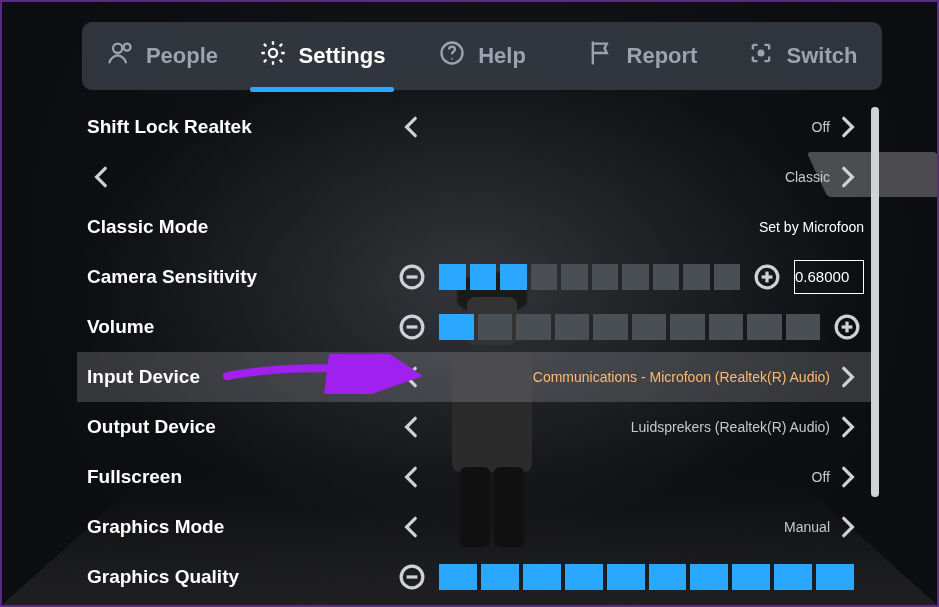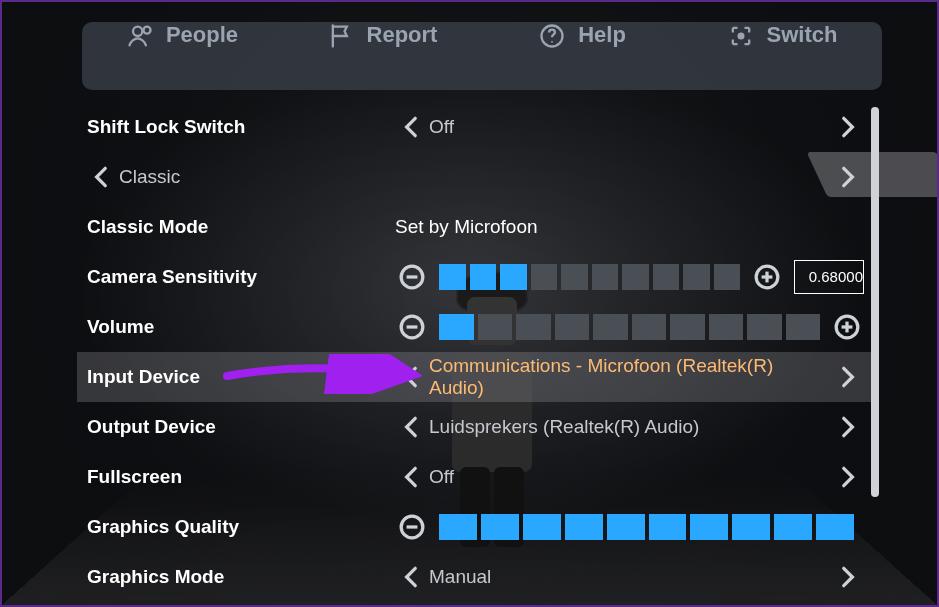--- a/index.html
+++ b/index.html
@@ -51,21 +51,21 @@
     left: 80px; top: 20px;
     width: 800px; height: 68px;
     background: rgba(60,65,75,0.75);
     border-radius: 10px;
     display:flex;
     align-items: stretch;
     z-index: 5;
   }
   .tab {
     flex:1;
-    display:flex; justify-content:center;
+    display:flex; align-items:center; justify-content:center;
     gap:12px;
     color:#9aa4b0;
     font-size:22px; font-weight:600;
     cursor:pointer;
     position:relative;
   }
   .tab.active { color:#fff; }
   .tab.active::after {
     content:"";
     position:absolute; left:8px; right:8px; bottom:-2px;
@@ -97,22 +97,22 @@
     font-weight:700;
     color:#fff;
     padding-left: 8px;
   }
   .row .value-area {
     flex:1;
     display:flex; align-items:center; justify-content:space-between;
     padding: 0 6px;
   }
   .center-val {
-    flex:1; text-align:left;
-    font-size:19px; color:#c5c9ce;
+    flex:1; text-align:right;
+    font-size:14px; color:#c5c9ce;
   }
   .row.hl .center-val { color:#fdba74; font-weight:500; }
   .chev, .circ {
     width:34px; height:34px;
     display:flex; align-items:center; justify-content:center;
     color:#cdd2d8;
     cursor:pointer;
   }
   .chev svg, .circ svg { width:26px; height:26px; }
   .circ svg circle { stroke:#cdd2d8; stroke-width:3; fill:none; }
@@ -125,21 +125,21 @@
     margin: 0 10px;
     height:26px;
   }
   .seg { flex:1; background:#4a4f56; }
   .seg.fill { background:#2aa7ff; }
 
   .numbox {
     width:70px; height:34px;
     margin-left:10px;
     border:1px solid #fff; background:transparent;
-    color:#fff; font-size:15px; text-align:right;
+    color:#fff; font-size:15px; text-align:left;
     line-height:32px;
   }
 
   
   .scroll-track {
     position:absolute;
     right: 58px; top: 105px;
     width: 8px; height: 390px;
     background: rgba(120,125,135,0.45);
     border-radius:4px;
@@ -184,60 +184,71 @@
       <svg viewBox="0 0 24 24">
           <g fill="none" stroke="currentColor" stroke-width="2" stroke-linecap="round">
             <circle cx="10" cy="8" r="4"></circle>
             <path d="M3 20c1-4 5-6 7-6s6 2 7 6"></path>
             <circle cx="18" cy="7" r="3"></circle>
           </g>
         </svg>
     </span>
     <span>People</span>
   </div>
-  <div class="tab">
+  <div class="tab active">
     <span>
       <svg viewBox="0 0 24 24">
-          <g fill="none" stroke="currentColor" stroke-width="2" stroke-linecap="round">
-            <path d="M5 3v18"></path>
-            <path d="M5 4h12l-2 4 2 4H5"></path>
+          <g fill="none" stroke="currentColor" stroke-width="2">
+            <circle cx="12" cy="12" r="3.5"></circle>
+            <path d="M12 2v3M12 19v3M4.2 4.2l2.1 2.1M17.7 17.7l2.1 2.1M2 12h3M19 12h3M4.2 19.8l2.1-2.1M17.7 6.3l2.1-2.1"></path>
           </g>
         </svg>
     </span>
-    <span>Report</span>
+    <span>Settings</span>
   </div>
   <div class="tab">
     <span>
       <svg viewBox="0 0 24 24">
           <g fill="none" stroke="currentColor" stroke-width="2">
             <circle cx="12" cy="12" r="9"></circle>
             <path d="M9.5 9a2.5 2.5 0 0 1 5 0c0 1.5-2.5 2-2.5 4"></path>
             <circle cx="12" cy="17" r="0.8" fill="currentColor" stroke="none"></circle>
           </g>
         </svg>
     </span>
     <span>Help</span>
   </div>
   <div class="tab">
     <span>
       <svg viewBox="0 0 24 24">
+          <g fill="none" stroke="currentColor" stroke-width="2" stroke-linecap="round">
+            <path d="M5 3v18"></path>
+            <path d="M5 4h12l-2 4 2 4H5"></path>
+          </g>
+        </svg>
+    </span>
+    <span>Report</span>
+  </div>
+  <div class="tab">
+    <span>
+      <svg viewBox="0 0 24 24">
           <g fill="none" stroke="currentColor" stroke-width="2">
             <path d="M5 5h4M15 5h4M5 19h4M15 19h4M5 5v4M5 15v4M19 5v4M19 15v4"></path>
             <circle cx="12" cy="12" r="3" fill="currentColor" stroke="none"></circle>
           </g>
         </svg>
     </span>
     <span>Switch</span>
   </div>
 </div>
 
 <div class="settings">
 
   <div class="row">
-    <div class="label">Shift Lock Switch</div>
+    <div class="label">Shift Lock Realtek</div>
     <div class="value-area">
       <div class="chev">
           <svg viewBox="0 0 24 24">
             <path d="M15 4l-8 8 8 8" fill="none" stroke="currentColor" stroke-width="3" stroke-linecap="round"></path>
           </svg>
         </div>
       <div class="center-val">Off</div>
       <div class="chev">
           <svg viewBox="0 0 24 24">
             <path d="M9 4l8 8-8 8" fill="none" stroke="currentColor" stroke-width="3" stroke-linecap="round"></path>
@@ -377,56 +388,56 @@
       <div class="center-val">Off</div>
       <div class="chev">
           <svg viewBox="0 0 24 24">
             <path d="M9 4l8 8-8 8" fill="none" stroke="currentColor" stroke-width="3" stroke-linecap="round"></path>
           </svg>
         </div>
     </div>
   </div>
 
   <div class="row">
+    <div class="label">Graphics Mode</div>
+    <div class="value-area">
+      <div class="chev">
+          <svg viewBox="0 0 24 24">
+            <path d="M15 4l-8 8 8 8" fill="none" stroke="currentColor" stroke-width="3" stroke-linecap="round"></path>
+          </svg>
+        </div>
+      <div class="center-val">Manual</div>
+      <div class="chev">
+          <svg viewBox="0 0 24 24">
+            <path d="M9 4l8 8-8 8" fill="none" stroke="currentColor" stroke-width="3" stroke-linecap="round"></path>
+          </svg>
+        </div>
+    </div>
+  </div>
+
+  <div class="row">
     <div class="label">Graphics Quality</div>
     <div class="value-area">
       <div class="circ">
           <svg viewBox="0 0 24 24">
             <circle cx="12" cy="12" r="10"></circle>
             <line x1="7" y1="12" x2="17" y2="12"></line>
           </svg>
         </div>
       <div class="slider">
           <div class="seg fill"></div>
           <div class="seg fill"></div>
           <div class="seg fill"></div>
           <div class="seg fill"></div>
           <div class="seg fill"></div>
           <div class="seg fill"></div>
           <div class="seg fill"></div>
           <div class="seg fill"></div>
           <div class="seg fill"></div>
           <div class="seg fill"></div>
-        </div>
-    </div>
-  </div>
-
-  <div class="row">
-    <div class="label">Graphics Mode</div>
-    <div class="value-area">
-      <div class="chev">
-          <svg viewBox="0 0 24 24">
-            <path d="M15 4l-8 8 8 8" fill="none" stroke="currentColor" stroke-width="3" stroke-linecap="round"></path>
-          </svg>
-        </div>
-      <div class="center-val">Manual</div>
-      <div class="chev">
-          <svg viewBox="0 0 24 24">
-            <path d="M9 4l8 8-8 8" fill="none" stroke="currentColor" stroke-width="3" stroke-linecap="round"></path>
-          </svg>
         </div>
     </div>
   </div>
 
 </div>
 
 <div class="scroll-track"></div>
 <div class="scroll-thumb"></div>
 
 <svg class="annot" viewBox="0 0 200 40">

